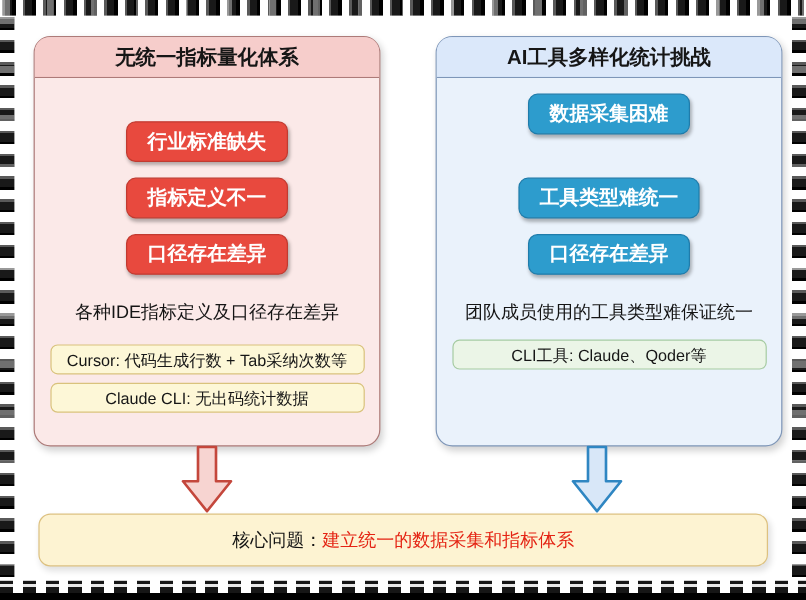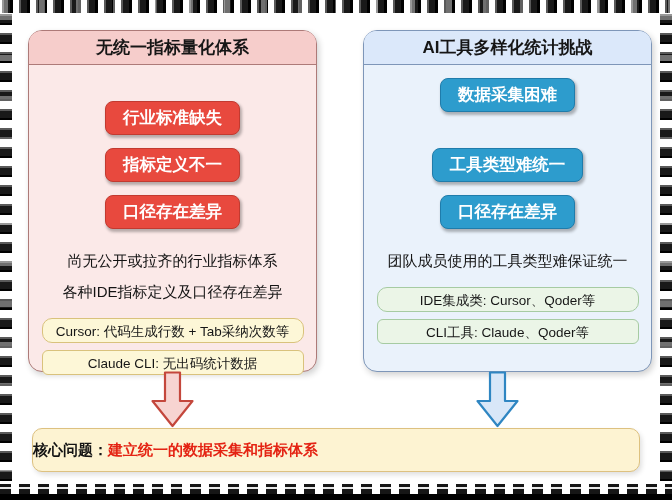--- a/index.html
+++ b/index.html
@@ -63,71 +63,69 @@
   .pill-red{background:var(--left-accent,#e8493e);border-color:#c23a30;}
   .pill-blue{background:var(--right-accent,#2d9ccd);border-color:#1f7cab;}
 
   .desc{margin-top:16px;text-align:center;font-size:15px;line-height:31px;color:#141414;}
 
   .note{
     width:262px;margin:7px auto 0;height:25px;line-height:25px;
     border-radius:6px;border:1px solid;box-sizing:border-box;
     text-align:center;font-size:13.5px;color:#161616;white-space:nowrap;
   }
-  .note.first{margin-top:11px;border-radius:10px;}
+  .note.first{margin-top:11px;}
   .note-yellow{background:var(--note-yellow-bg,#fdf7d7);border-color:var(--note-yellow-border,#d9c27c);}
   .note-green{background:var(--note-green-bg,#ebf5e7);border-color:var(--note-green-border,#a6cba2);}
 
   
   .arrow{position:absolute;top:371px;width:46px;height:57px;}
   .arrow-left{left:149px;}
   .arrow-right{left:474px;}
 
   
   .banner{
     position:absolute;left:32px;top:428px;width:608px;height:44px;
     background:var(--banner-bg,#fdf3d2);border:1.5px solid var(--banner-border,#ddc180);
     border-radius:10px;box-sizing:border-box;
-    display:flex;align-items:center;justify-content:flex-start;
-    font-size:15px;font-weight:bold;box-shadow:2px 3px 5px rgba(0,0,0,.12);
+    display:flex;align-items:center;justify-content:center;
+    font-size:15px;font-weight:normal;box-shadow:2px 3px 5px rgba(0,0,0,.12);
     white-space:nowrap;
   }
   .banner .prefix{color:#141414;}
   .banner .highlight{color:var(--highlight-red,#e42313);margin-left:0;}
 </style>
 </head>
 <body>
 
 <div class="edge edge-top"></div>
 <div class="edge edge-left"></div>
 <div class="edge edge-right"></div>
 <div class="edge edge-bottom"></div>
 
 <div class="panel panel-left">
   <div class="panel-header">无统一指标量化体系</div>
   <div class="pill pill-red first">行业标准缺失</div>
   <div class="pill pill-red">指标定义不一</div>
   <div class="pill pill-red">口径存在差异</div>
   <div class="desc">
-    <div>尚无公开或拉齐的行业指标体系</div>
     <div>各种IDE指标定义及口径存在差异</div>
   </div>
   <div class="note note-yellow first">Cursor: 代码生成行数 + Tab采纳次数等</div>
   <div class="note note-yellow">Claude CLI: 无出码统计数据</div>
 </div>
 
 <div class="panel panel-right">
   <div class="panel-header">AI工具多样化统计挑战</div>
   <div class="pill pill-blue">数据采集困难</div>
   <div class="pill pill-blue first">工具类型难统一</div>
   <div class="pill pill-blue">口径存在差异</div>
   <div class="desc">
     <div>团队成员使用的工具类型难保证统一</div>
   </div>
-  <div class="note note-green first">IDE集成类: Cursor、Qoder等</div>
   <div class="note note-green">CLI工具: Claude、Qoder等</div>
 </div>
 
 <svg class="arrow arrow-left" viewBox="0 0 46 57">
   <path d="M16 1.5 H31 V30 H43.5 L23.5 55 L3.5 30 H16 Z" fill="var(--left-arrow-fill,#f7d4d1)" stroke="var(--left-arrow-stroke,#c4473c)" stroke-width="2.2" stroke-linejoin="round"></path>
 </svg>
 <svg class="arrow arrow-right" viewBox="0 0 46 57">
   <path d="M16 1.5 H31 V30 H43.5 L23.5 55 L3.5 30 H16 Z" fill="var(--right-arrow-fill,#d8e7f8)" stroke="var(--right-arrow-stroke,#2f86c2)" stroke-width="2.2" stroke-linejoin="round"></path>
 </svg>
 

